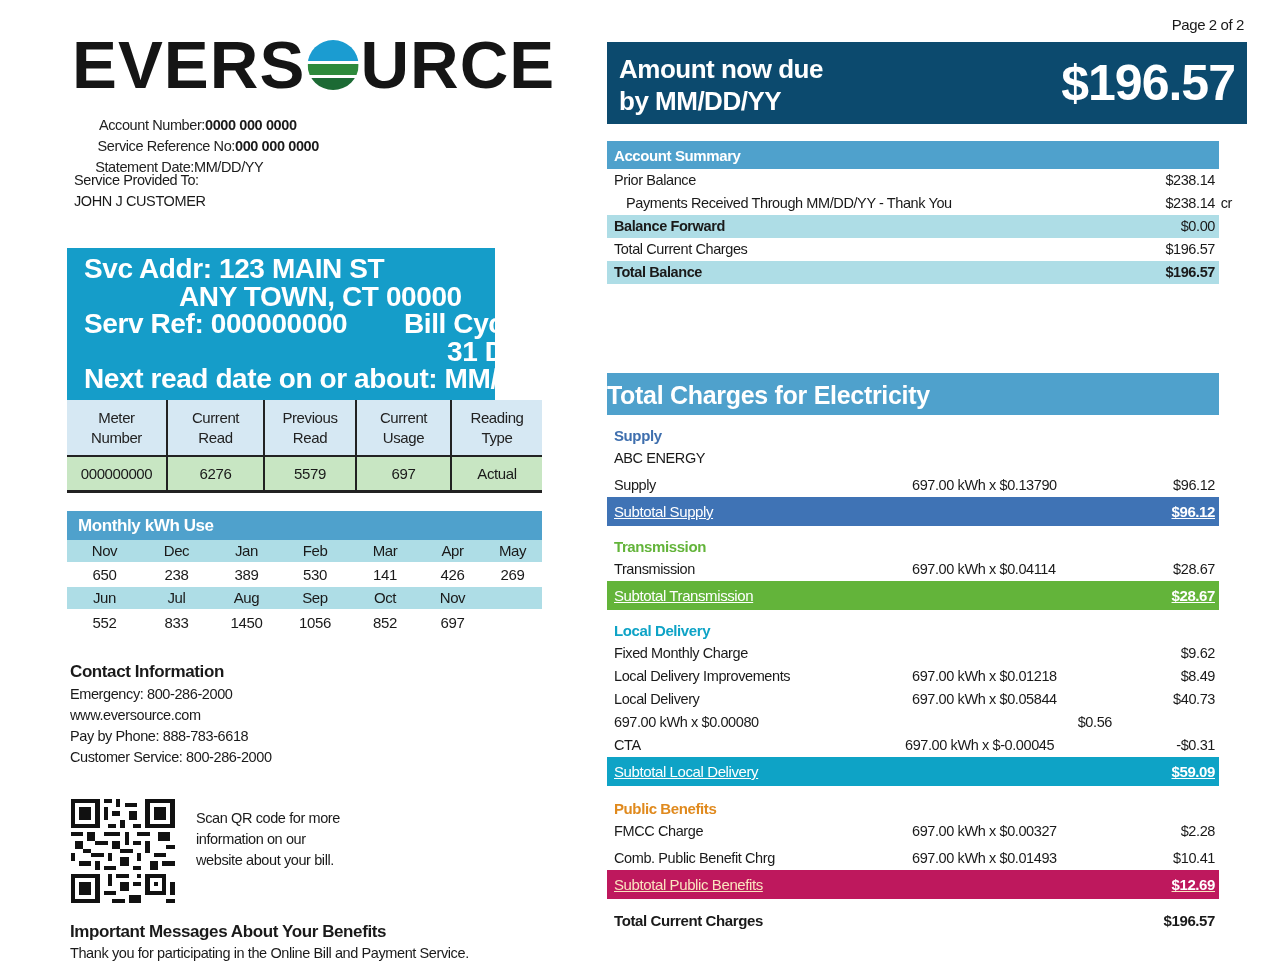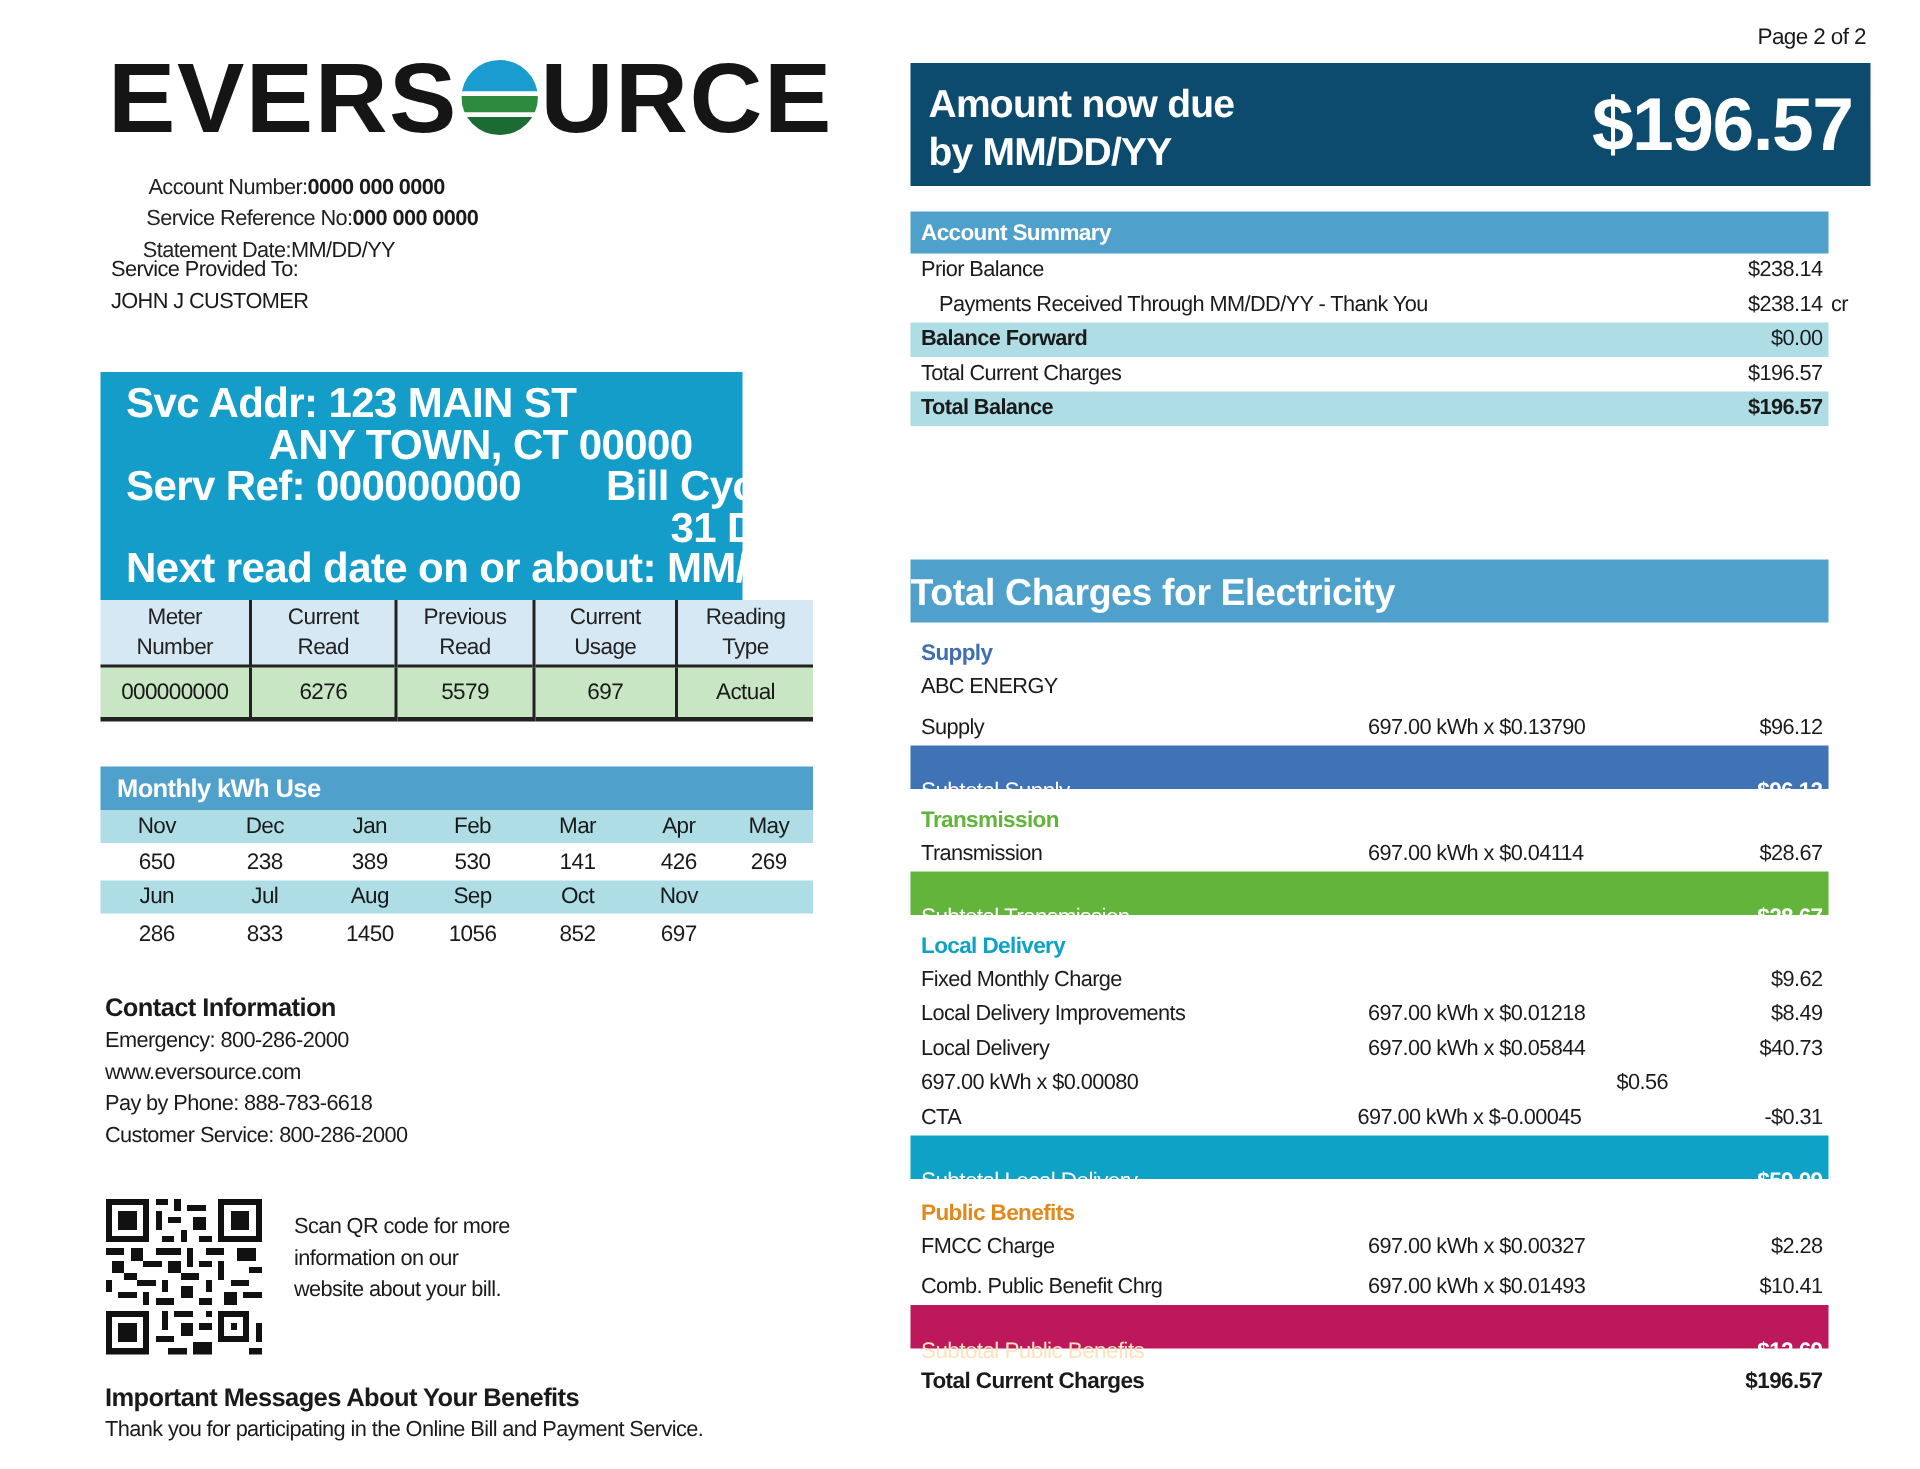--- a/index.html
+++ b/index.html
@@ -15,21 +15,21 @@
   .acct .row { display: flex; white-space: nowrap; }
   .acct .lbl { color: #222; }
   .acct .val { font-weight: bold; }
   .svcto { position: absolute; left: 74px; top: 170px; font-size: 14.5px; line-height: 21px; }
 
   .svcbox { position: absolute; left: 67px; top: 248px; width: 428px; height: 152px; background: #159dc9; color: #fff; font-weight: bold; font-size: 28px; line-height: 27.5px; padding: 7px 0 0 17px; }
   .svcbox .line { white-space: nowrap; position: relative; height: 27.5px; }
   .svcbox .r { position: absolute; }
 
   .meter { position: absolute; left: 67px; top: 400px; width: 475px; border-collapse: collapse; font-size: 15px; }
-  .meter th { background: #d6e8f3; font-weight: normal; height: 44px; line-height: 20px; text-align: center; border-left: 2px solid #222; color: #222; }
+  .meter th { background: #d6e8f3; font-weight: normal; height: 56px; line-height: 20px; text-align: center; border-left: 2px solid #222; color: #222; }
   .meter td { background: #c8e6c3; height: 35px; text-align: center; border-left: 2px solid #222; border-top: 2px solid #222; border-bottom: 3px solid #222; }
   .meter th:first-child, .meter td:first-child { border-left: none; }
 
   .kwh { position: absolute; left: 67px; top: 511px; width: 475px; }
   .kwh .hdr { background: #4fa1cc; color: #fff; font-weight: bold; font-size: 17px; height: 29px; line-height: 29px; padding-left: 11px; }
   .kwh .mrow { display: grid; grid-template-columns: 75px 69px 71px 66px 74px 61px 59px; height: 22px; line-height: 22px; font-size: 15px; text-align: center; }
   .kwh .mrow.months { background: #aedde6; }
   .kwh .mrow.vals { height: 25px; line-height: 25px; }
   .kwh .mrow.vals2 { height: 28px; line-height: 28px; }
 
@@ -54,21 +54,21 @@
   .summary .row.hl { background: #aedde6; font-weight: bold; }
   .summary .row.indent .l { padding-left: 12px; }
   .summary .cr { position: absolute; right: -13px; }
 
   .charges { position: absolute; left: 607px; top: 373px; width: 612px; font-size: 14.5px; }
   .charges .title { background: #4fa1cc; color: #fff; font-weight: bold; font-size: 25px; height: 42px; line-height: 44px; letter-spacing: -0.3px; }
   .sec-h { font-weight: bold; font-size: 15px; height: 22px; line-height: 22px; padding-left: 7px; }
   .crow { display: grid; grid-template-columns: 298px 200px 1fr; height: 23px; line-height: 23px; padding: 0 4px 0 7px; }
   .crow .calc { text-align: left; }
   .crow .amt { text-align: right; }
-  .sub { display: flex; justify-content: space-between; color: #fff; height: 29px; line-height: 29px; padding: 16px 4px 0 7px; font-size: 15px; }
+  .sub { display: flex; justify-content: space-between; color: #fff; height: 29px; line-height: 29px; padding: 0 4px 0 7px; font-size: 15px; text-decoration: underline; }
   .sub .amt { font-weight: bold; }
   .total { display: flex; justify-content: space-between; font-weight: bold; height: 24px; line-height: 24px; padding: 0 4px 0 7px; font-size: 15px; }
 </style>
 </head>
 <body>
 
 <div class="logo">
   <span>EVERS</span>
   <span class="o">
     <div style="top:0;height:21px;background:#1b9cd1;"></div>
@@ -157,21 +157,21 @@
   <div class="mrow months">
     <span>Jun</span>
     <span>Jul</span>
     <span>Aug</span>
     <span>Sep</span>
     <span>Oct</span>
     <span>Nov</span>
     <span></span>
   </div>
   <div class="mrow vals2">
-    <span>286</span>
+    <span>552</span>
     <span>833</span>
     <span>1450</span>
     <span>1056</span>
     <span>852</span>
     <span>697</span>
     <span></span>
   </div>
 </div>
 
 <div class="contact narrow">

